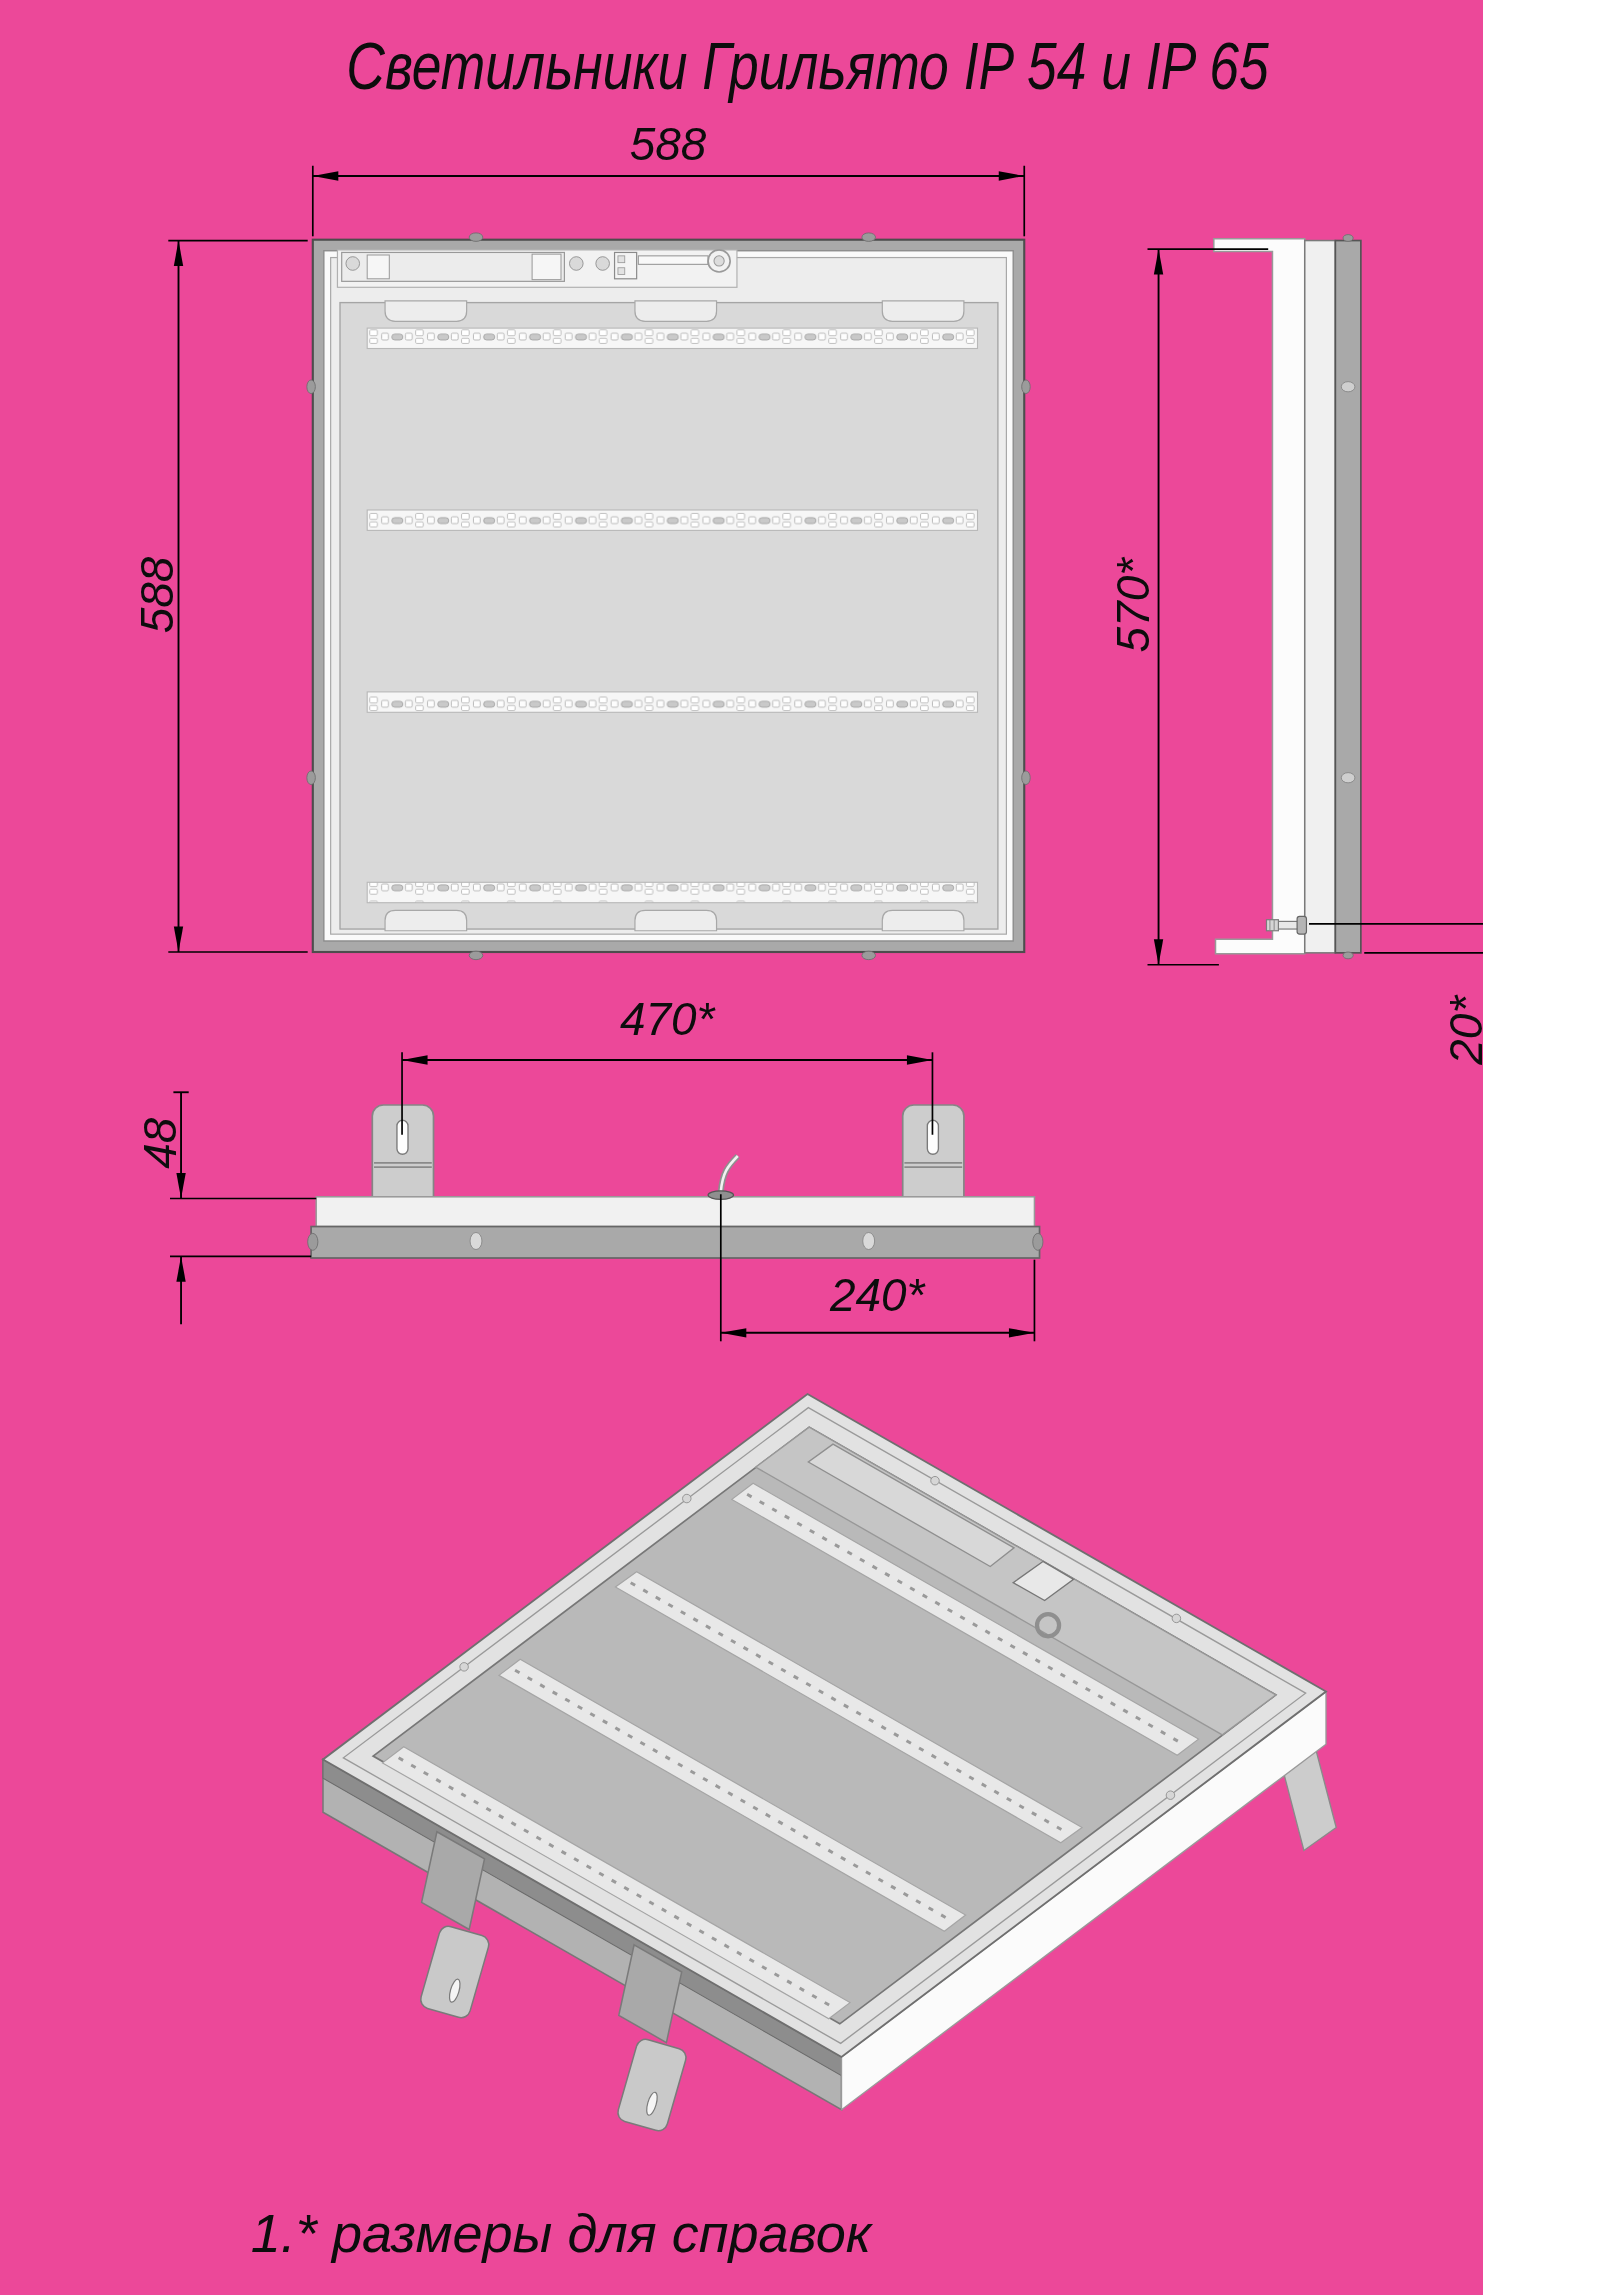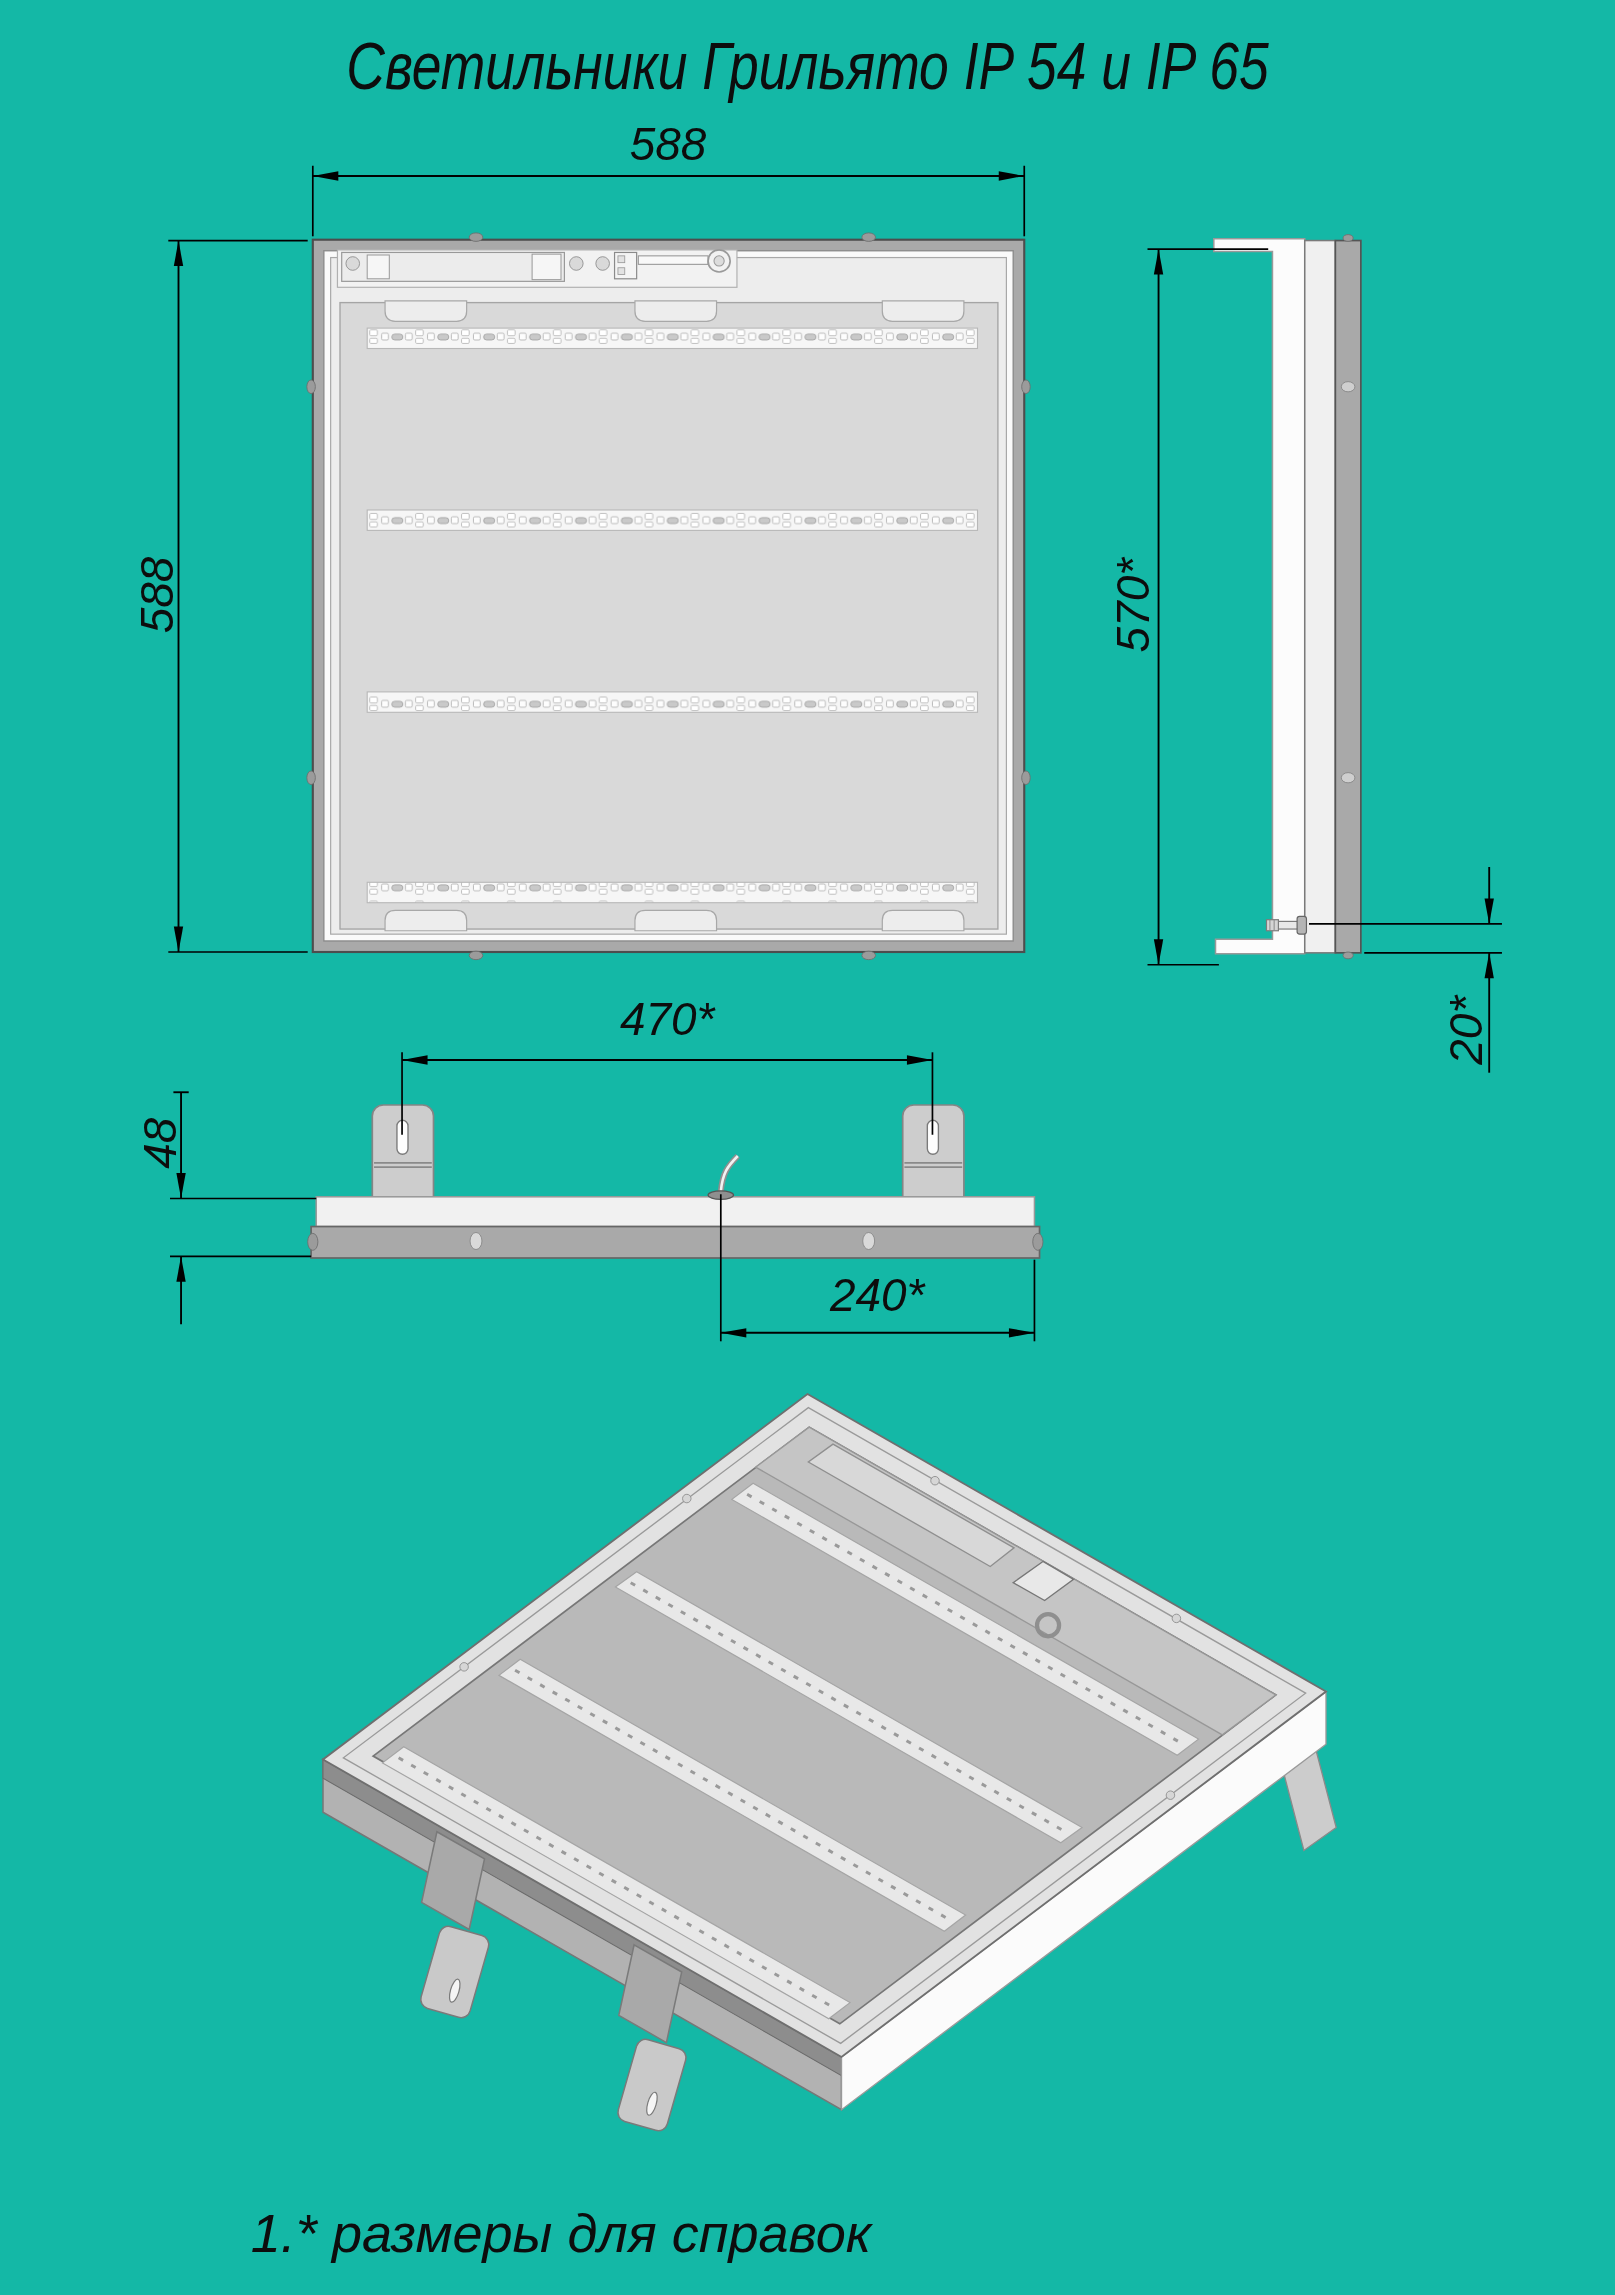--- a/index.html
+++ b/index.html
@@ -1,16 +1,16 @@
 <!DOCTYPE html>
 <html style="font-size:13.6px"><head>
 <meta charset="utf-8">
 <style>
   html,body{margin:0;padding:0;background:#ffffff;}
-  .page{position:relative;width:1615px;height:2295px;background:#14b8a6;overflow:hidden;
+  .page{position:relative;width:1483px;height:2295px;background:#ec4899;overflow:hidden;
         font-family:"Liberation Sans",sans-serif;}
   svg{display:block;}
   .dimline{stroke:#000;stroke-width:2.2;fill:none;}
   .extline{stroke:#000;stroke-width:2;fill:none;}
   .arrow{fill:#000;stroke:none;}
   .outline{stroke:#4d4d4d;stroke-width:2.5;}
   text.dim{font-family:"Liberation Sans",sans-serif;font-style:italic;font-size:54px;fill:#0d0d0d;}
   text.title-t{font-family:"Liberation Sans",sans-serif;font-style:italic;font-size:78px;fill:#0d0d0d;}
   text.note-t{font-family:"Liberation Sans",sans-serif;font-style:italic;font-size:64px;fill:#0d0d0d;}
 </style>

